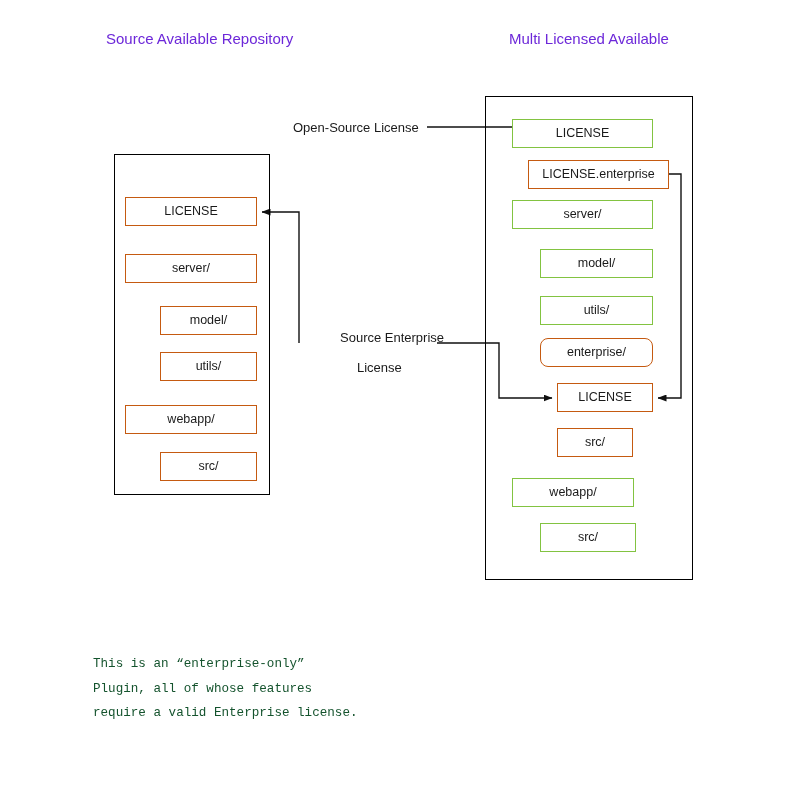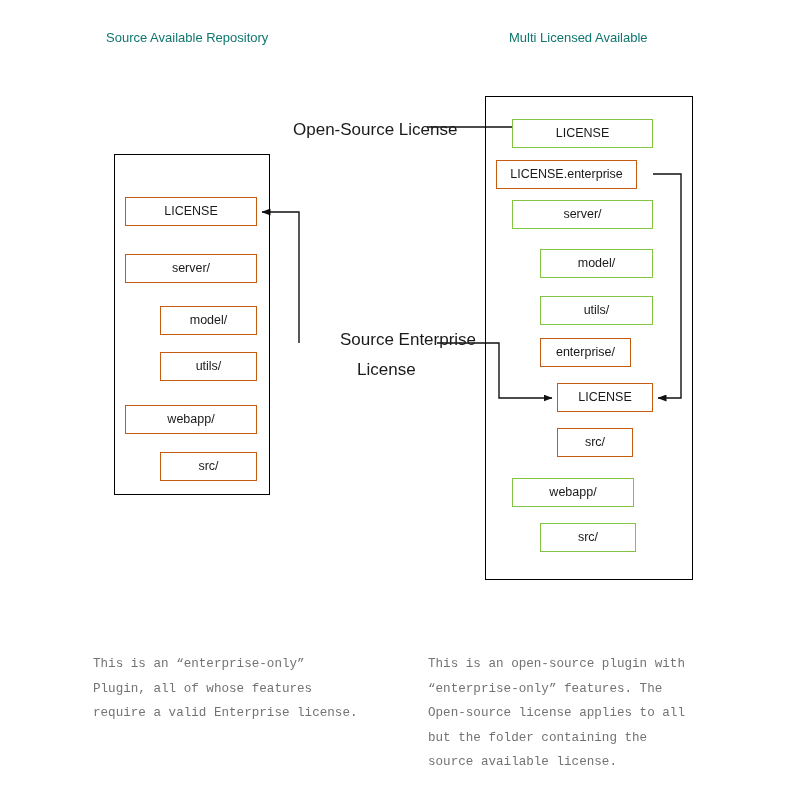--- a/index.html
+++ b/index.html
@@ -18,22 +18,22 @@
   #svg-layer {
     position: absolute;
     left: 0;
     top: 0;
     width: 788px;
     height: 801px;
   }
   .panel-title {
     position: absolute;
     font-family: "Liberation Sans", sans-serif;
-    font-size: 13px;
-    color: #0f766e;
+    font-size: 15px;
+    color: #6d28d9;
     white-space: nowrap;
   }
   .repo-container {
     position: absolute;
     border: 1.4px solid #000000;
     background: transparent;
     box-sizing: border-box;
   }
   .file-box {
     position: absolute;
@@ -48,30 +48,30 @@
     justify-content: center;
     text-align: center;
     line-height: 1;
   }
   .file-box.green {
     border-color: #82c341;
   }
   .conn-label {
     position: absolute;
     font-family: "Liberation Sans", sans-serif;
-    font-size: 17px;
+    font-size: 13px;
     color: #1a1a1a;
     white-space: nowrap;
   }
   .caption {
     position: absolute;
     font-family: "Liberation Mono", "DejaVu Sans Mono", monospace;
     font-size: 12.6px;
     line-height: 24.5px;
-    color: #737373;
+    color: #14532d;
     white-space: pre;
   }
 </style>
 </head>
 <body>
 
 <div id="page">
 
   <svg id="svg-layer" viewBox="0 0 788 801">
     <defs>
@@ -92,37 +92,32 @@
   <div class="repo-container" style="left: 485px; top: 96px; width: 208px; height: 484px;"></div>
 
   <div id="boxes-layer">
       <div class="file-box" style="left: 125px; top: 197px; width: 132px; height: 29px;">LICENSE</div>
       <div class="file-box" style="left: 125px; top: 254px; width: 132px; height: 29px;">server/</div>
       <div class="file-box" style="left: 160px; top: 306px; width: 97px; height: 29px;">model/</div>
       <div class="file-box" style="left: 160px; top: 352px; width: 97px; height: 29px;">utils/</div>
       <div class="file-box" style="left: 125px; top: 405px; width: 132px; height: 29px;">webapp/</div>
       <div class="file-box" style="left: 160px; top: 452px; width: 97px; height: 29px;">src/</div>
       <div class="file-box green" style="left: 512px; top: 119px; width: 141px; height: 29px;">LICENSE</div>
-      <div class="file-box" style="left: 496px; top: 160px; width: 141px; height: 29px;">LICENSE.enterprise</div>
+      <div class="file-box" style="left: 528px; top: 160px; width: 141px; height: 29px;">LICENSE.enterprise</div>
       <div class="file-box green" style="left: 512px; top: 200px; width: 141px; height: 29px;">server/</div>
       <div class="file-box green" style="left: 540px; top: 249px; width: 113px; height: 29px;">model/</div>
       <div class="file-box green" style="left: 540px; top: 296px; width: 113px; height: 29px;">utils/</div>
-      <div class="file-box" style="left: 540px; top: 338px; width: 91px; height: 29px;">enterprise/</div>
+      <div class="file-box" style="left: 540px; top: 338px; width: 113px; height: 29px; border-radius: 8px;">enterprise/</div>
       <div class="file-box" style="left: 557px; top: 383px; width: 96px; height: 29px;">LICENSE</div>
       <div class="file-box" style="left: 557px; top: 428px; width: 76px; height: 29px;">src/</div>
       <div class="file-box green" style="left: 512px; top: 478px; width: 122px; height: 29px;">webapp/</div>
       <div class="file-box green" style="left: 540px; top: 523px; width: 96px; height: 29px;">src/</div>
     </div>
 
   <div class="conn-label" style="left: 293px; top: 120px;">Open-Source License</div>
   <div class="conn-label" style="left: 340px; top: 330px;">Source Enterprise</div>
   <div class="conn-label" style="left: 357px; top: 360px;">License</div>
 
   <div class="caption" style="left: 93px; top: 652px;">This is an “enterprise-only”
 Plugin, all of whose features
 require a valid Enterprise license.</div>
-  <div class="caption" style="left: 428px; top: 652px;">This is an open-source plugin with
-“enterprise-only” features. The
-Open-source license applies to all
-but the folder containing the
-source available license.</div>
 
 </div>
 
 </body></html>

